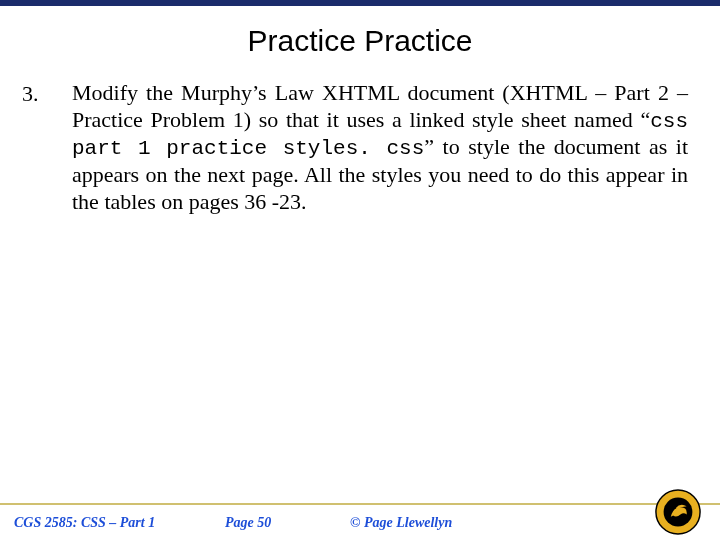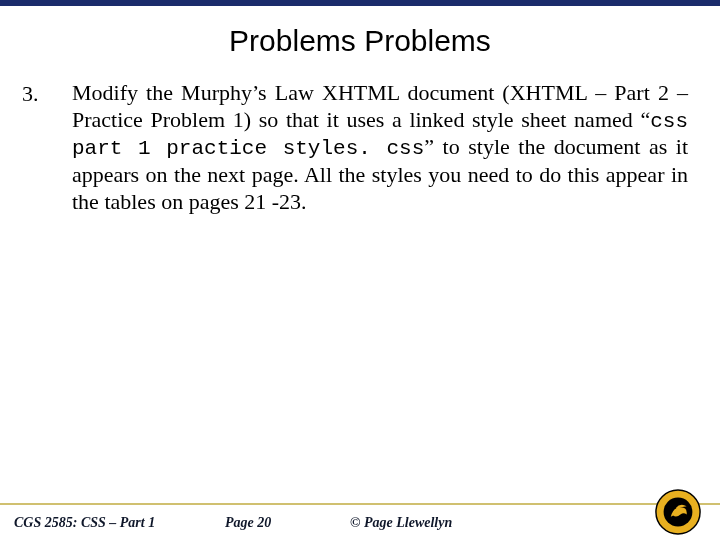--- a/index.html
+++ b/index.html
@@ -63,55 +63,55 @@
     position: absolute;
     left: 0;
     bottom: 0;
     width: 100%;
     height: 35px;
     display: flex;
     align-items: center;
     font-style: italic;
     font-weight: bold;
     font-size: 14px;
-    color: #0f172a;
+    color: #1d4ed8;
   }
   .footer .course { position: absolute; left: 14px; }
   .footer .page   { position: absolute; left: 225px; }
   .footer .author { position: absolute; left: 350px; }
   .logo {
     position: absolute;
     right: 18px;
     bottom: 4px;
     width: 48px;
     height: 48px;
   }
   .logo svg { width: 48px; height: 48px; display: block; }
 </style>
 </head>
 <body>
 
 <div class="slide">
 
   <div class="top-bar"></div>
 
-  <h1 class="title">Problems Problems</h1>
+  <h1 class="title">Practice Practice</h1>
 
   <div class="content">
     <div class="num">3.</div>
     <div class="body-text">
-      <span>Modify the Murphy’s Law XHTML document (XHTML – Part 2 – Practice Problem 1) so that it uses a linked style sheet named “</span><span class="mono">css part 1 practice styles. css</span><span>” to style the document as it appears on the next page.  All the styles you need to do this appear in the tables on pages 21 -23.</span>
+      <span>Modify the Murphy’s Law XHTML document (XHTML – Part 2 – Practice Problem 1) so that it uses a linked style sheet named “</span><span class="mono">css part 1 practice styles. css</span><span>” to style the document as it appears on the next page.  All the styles you need to do this appear in the tables on pages 36 -23.</span>
     </div>
   </div>
 
   <div class="footer-sep"></div>
 
   <div class="footer">
     <span class="course">CGS 2585: CSS – Part 1</span>
-    <span class="page">Page 20</span>
+    <span class="page">Page 50</span>
     <span class="author">© Page Llewellyn</span>
   </div>
 
   <div class="logo">
     <svg viewBox="0 0 100 100">
       <circle cx="50" cy="50" r="46" fill="#e8b020" stroke="#000" stroke-width="3"></circle>
       <circle cx="50" cy="50" r="30" fill="#000"></circle>
       <path d="M35 60 Q40 40 55 40 Q70 40 68 55 Q62 50 55 55 Q48 62 40 58 Q50 48 58 48 M45 42 Q55 30 68 38" fill="#e8b020"></path>
     </svg>
   </div>

